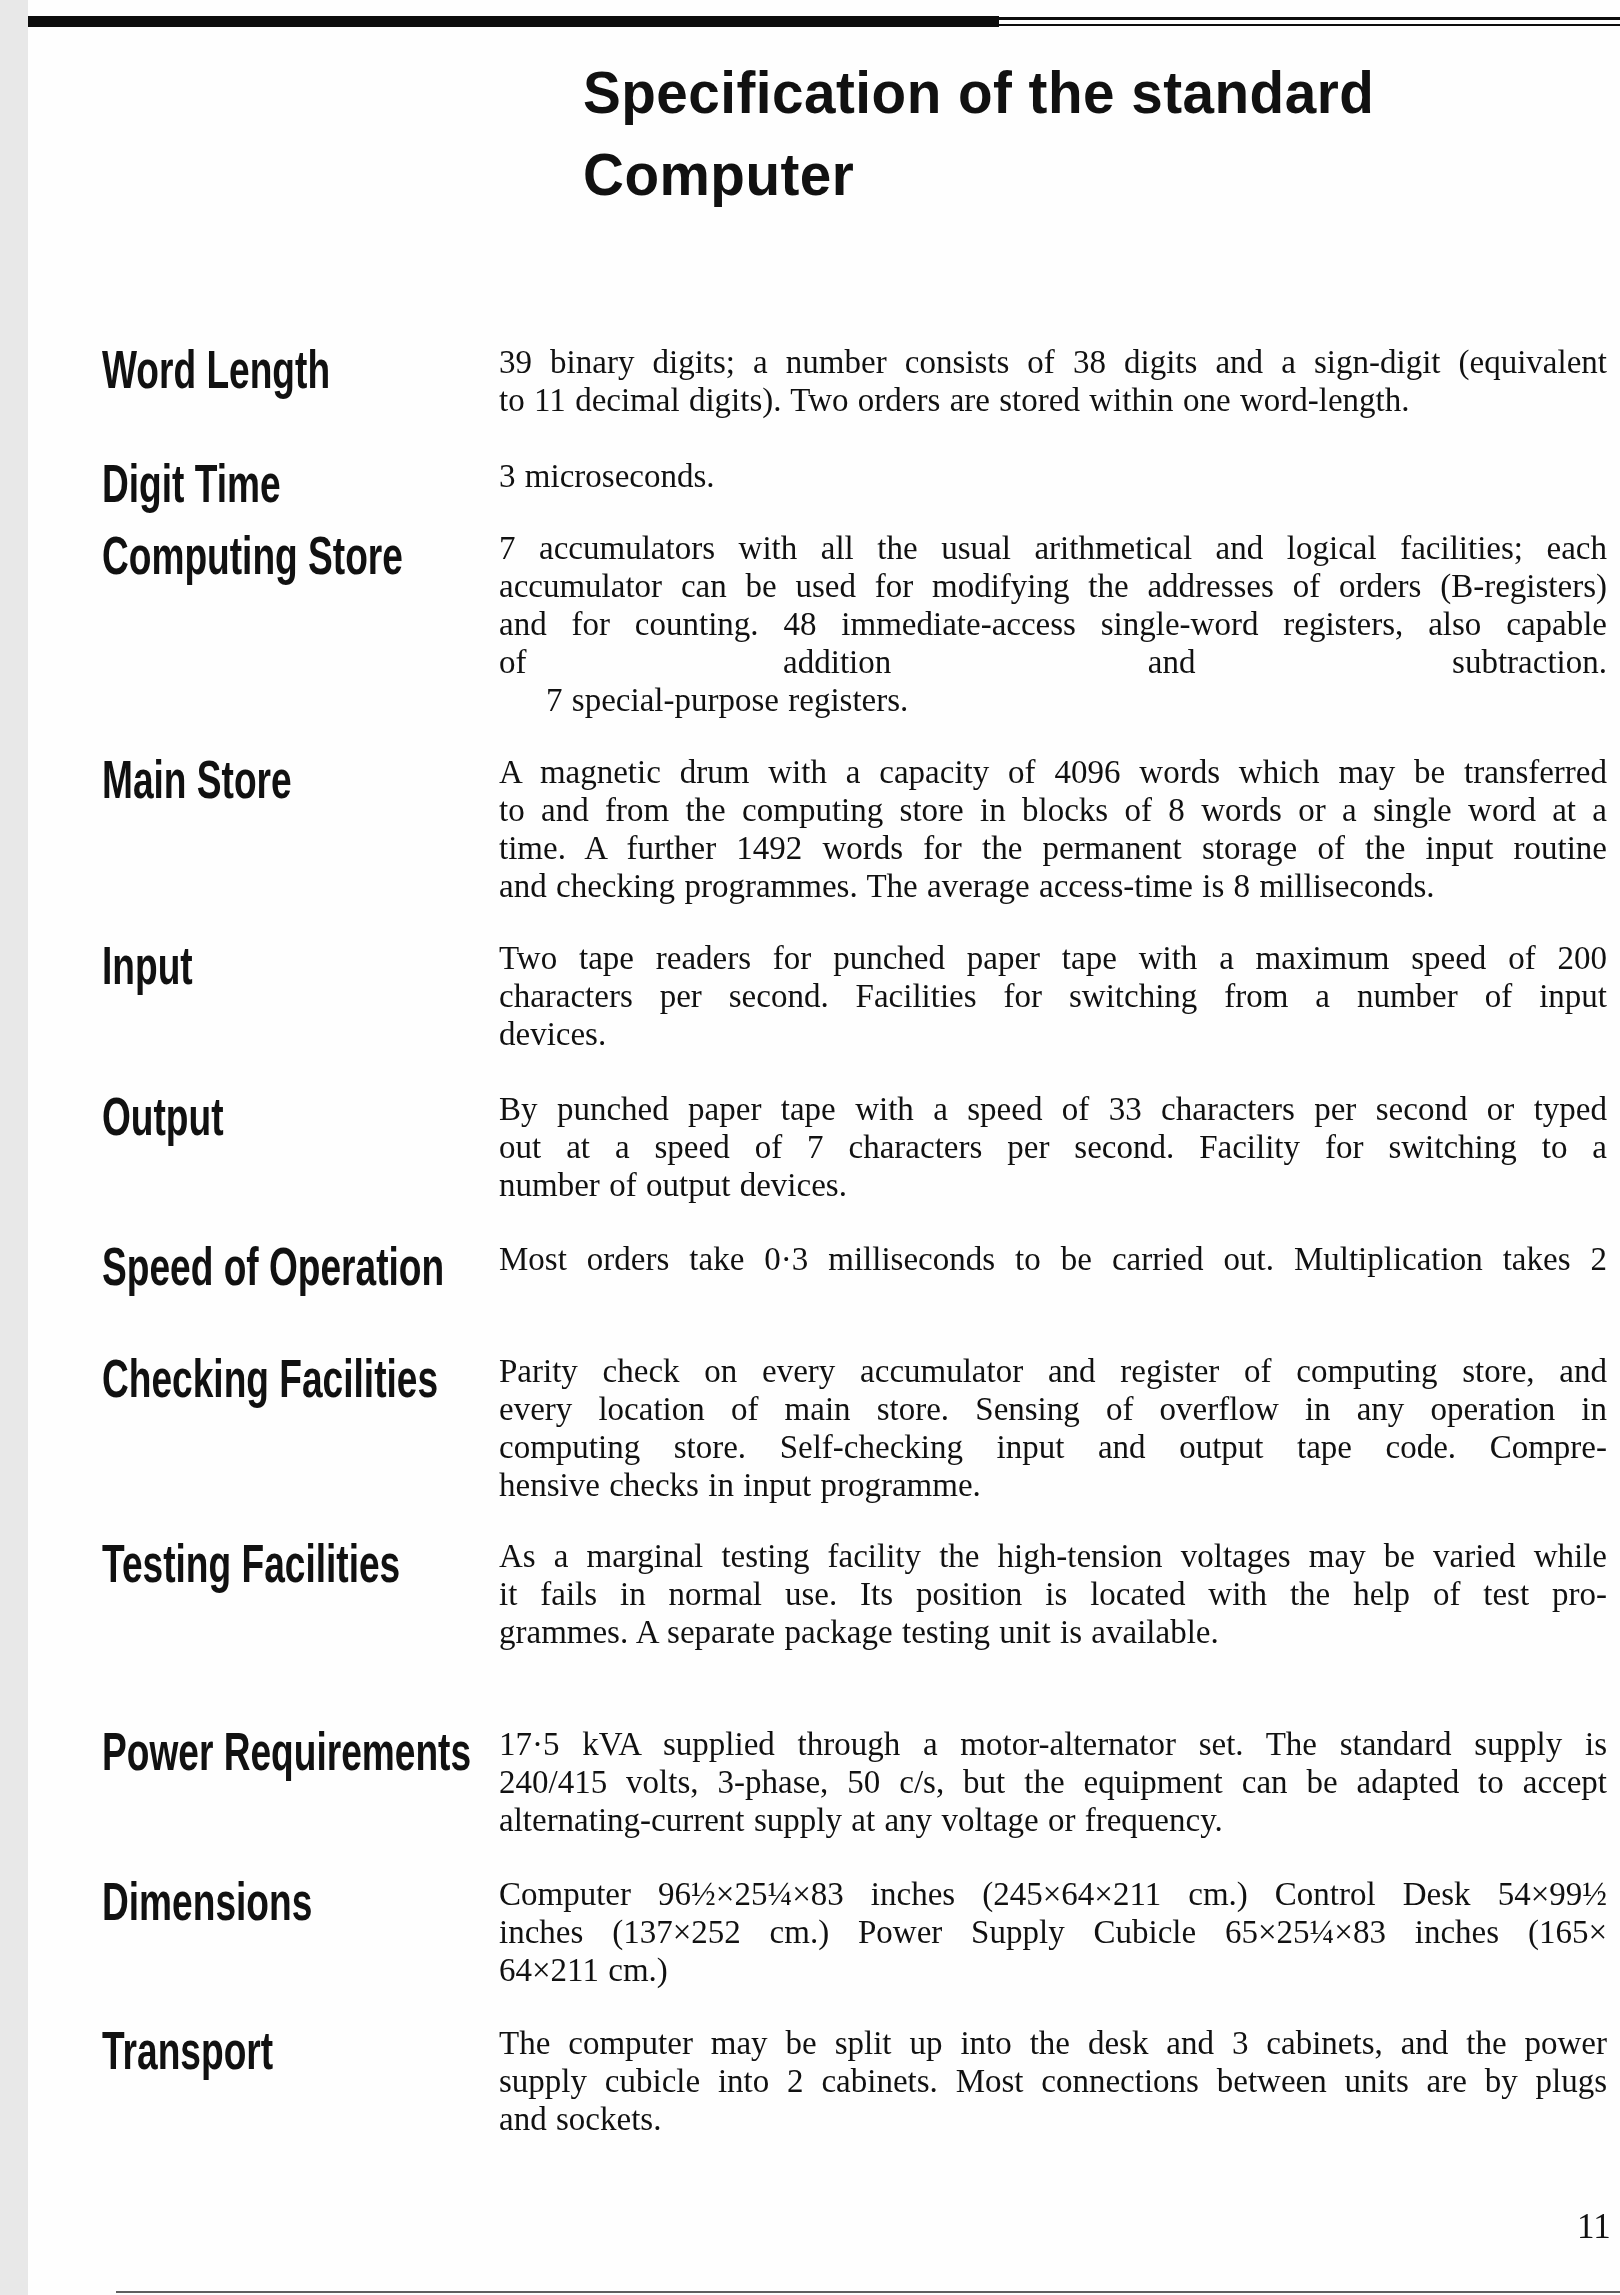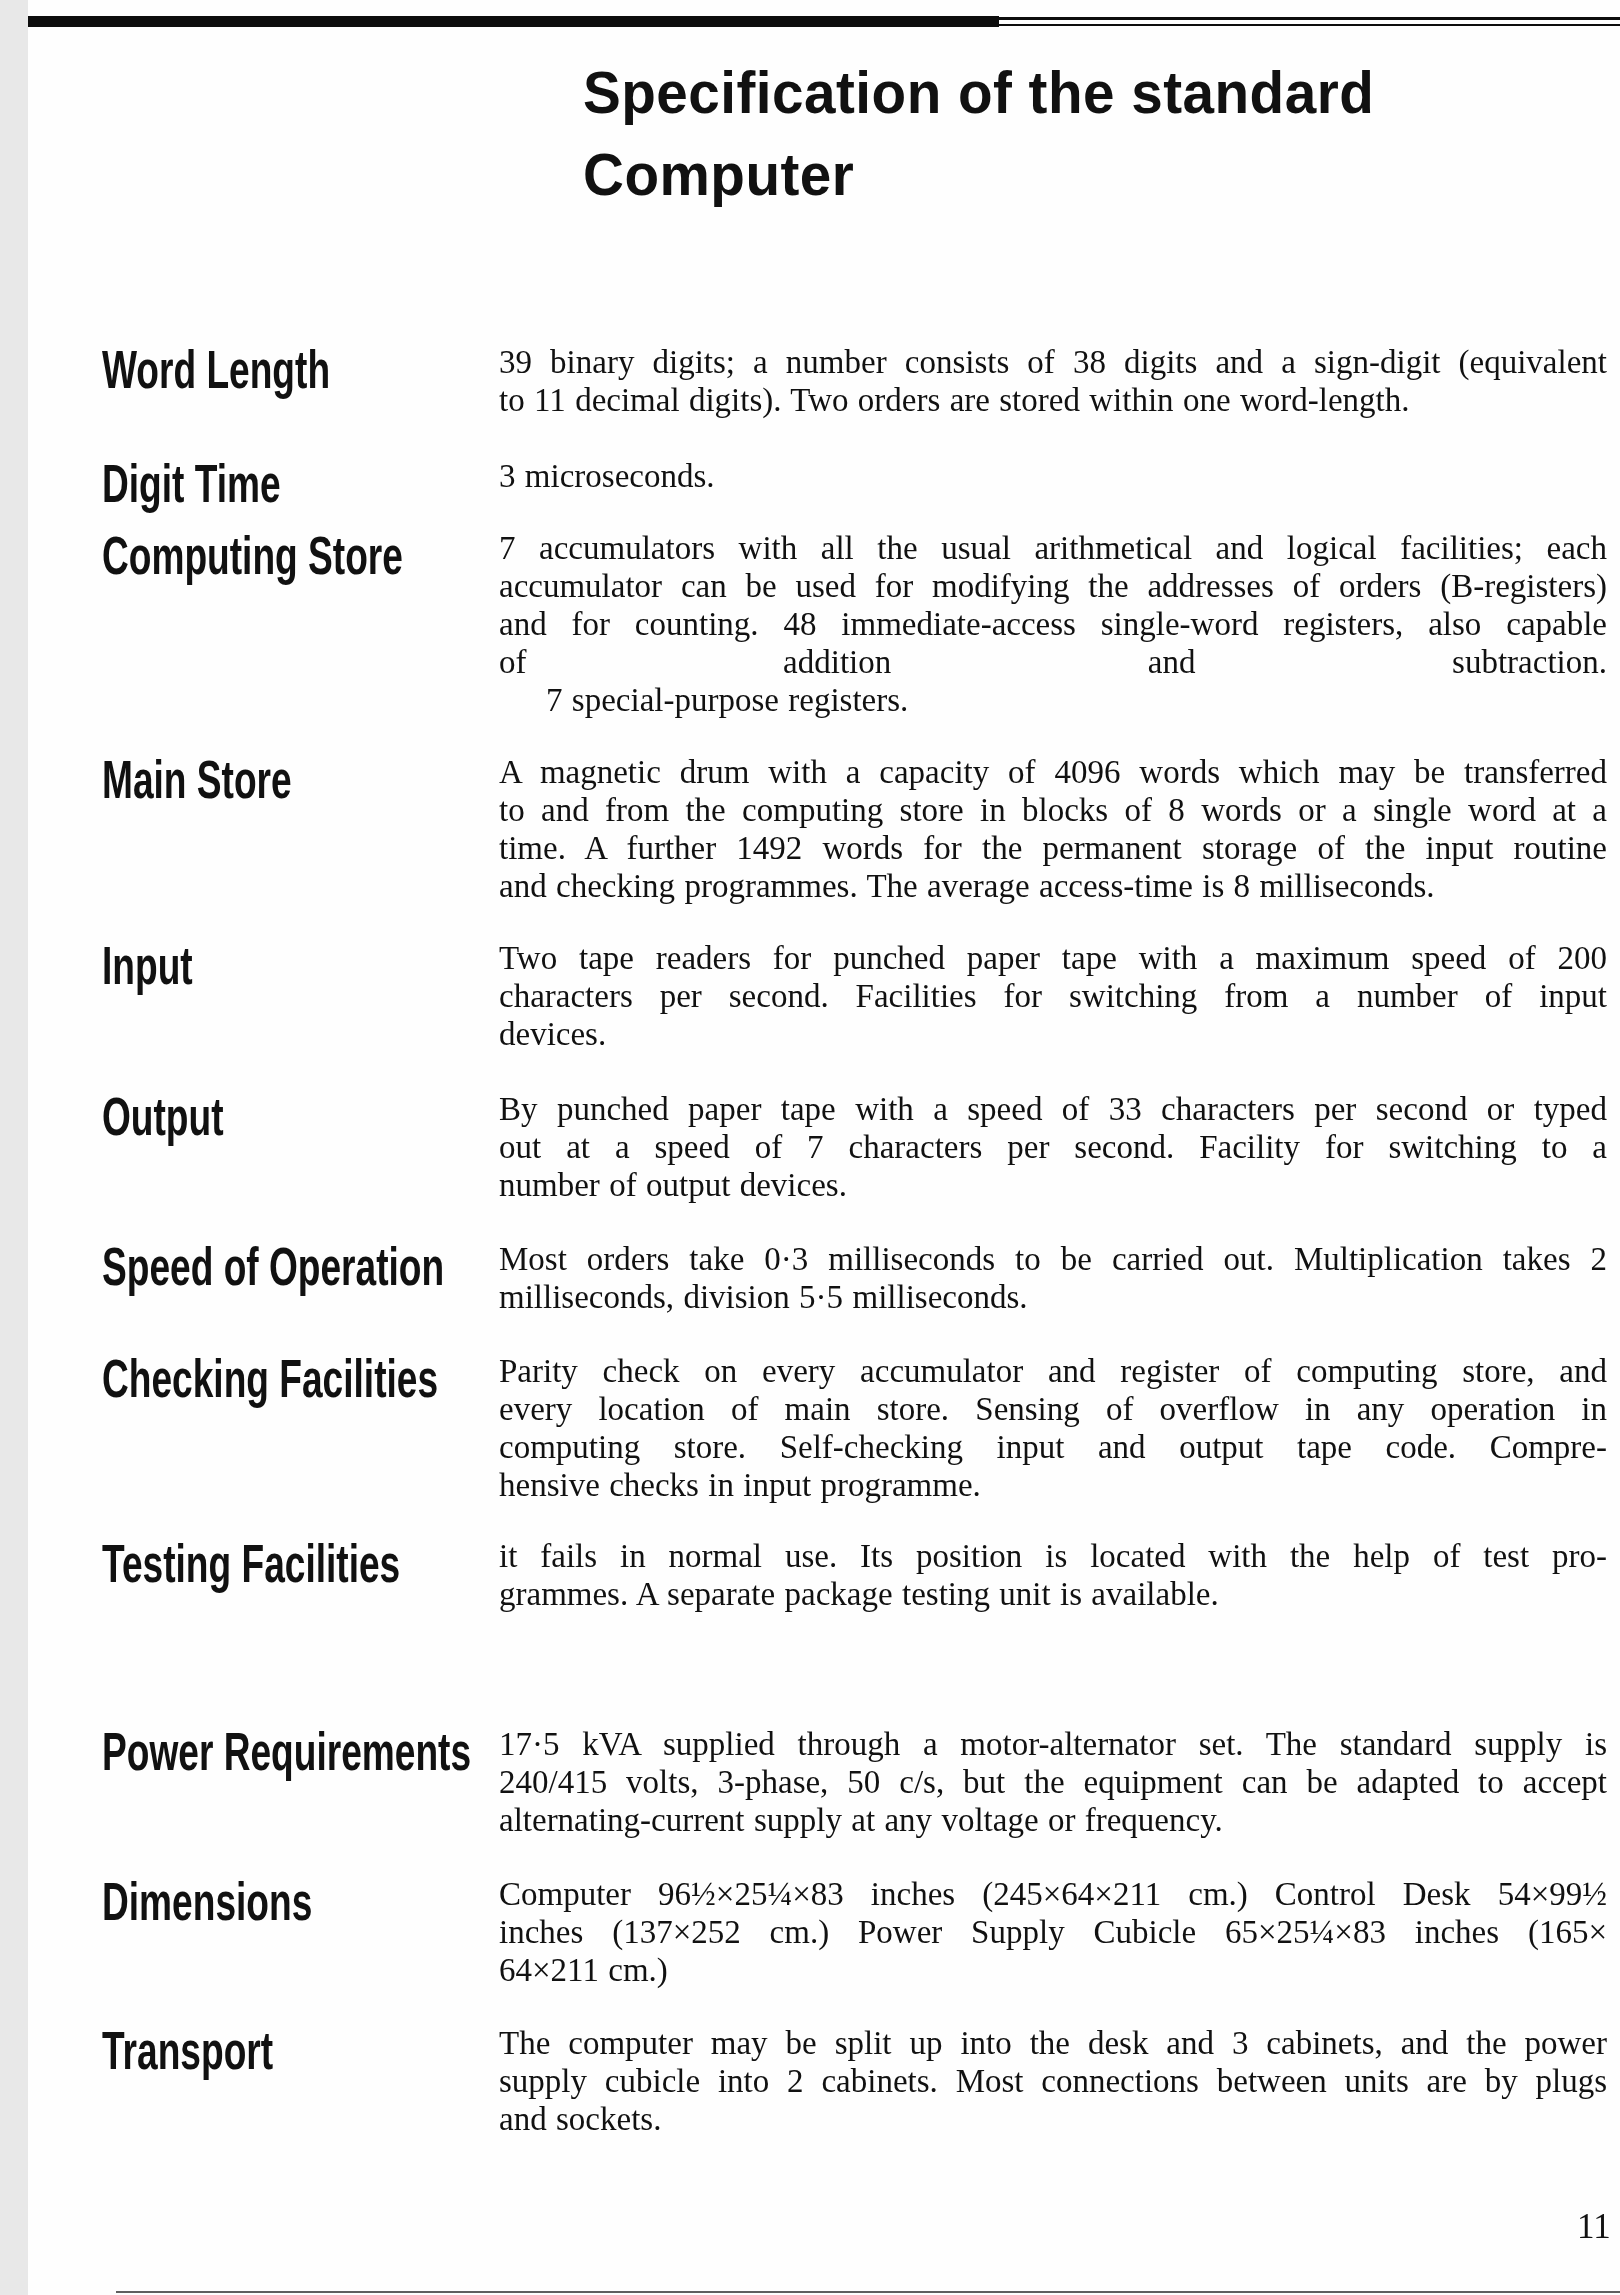--- a/index.html
+++ b/index.html
@@ -115,35 +115,35 @@
         <div class="spec-body">
           <div class="spec-line">By punched paper tape with a speed of 33 characters per second or typed</div>
           <div class="spec-line">out at a speed of 7 characters per second. Facility for switching to a</div>
           <div class="spec-line last">number of output devices.</div>
         </div>
       </div>
       <div class="spec-row" style="top: 1240px;">
         <div class="spec-label">Speed of Operation</div>
         <div class="spec-body">
           <div class="spec-line">Most orders take 0·3 milliseconds to be carried out. Multiplication takes 2</div>
-          <div class="spec-line last">milliseconds, division 5·5 milliseconds.</div>
         </div>
       </div>
       <div class="spec-row" style="top: 1352px;">
         <div class="spec-label">Checking Facilities</div>
         <div class="spec-body">
           <div class="spec-line">Parity check on every accumulator and register of computing store, and</div>
           <div class="spec-line">every location of main store. Sensing of overflow in any operation in</div>
           <div class="spec-line">computing store. Self-checking input and output tape code. Compre-</div>
           <div class="spec-line last">hensive checks in input programme.</div>
         </div>
       </div>
       <div class="spec-row" style="top: 1537px;">
         <div class="spec-label">Testing Facilities</div>
         <div class="spec-body">
+          <div class="spec-line">As a marginal testing facility the high-tension voltages may be varied while</div>
           <div class="spec-line">it fails in normal use. Its position is located with the help of test pro-</div>
           <div class="spec-line last">grammes. A separate package testing unit is available.</div>
         </div>
       </div>
       <div class="spec-row" style="top: 1725px;">
         <div class="spec-label">Power Requirements</div>
         <div class="spec-body">
           <div class="spec-line">17·5 kVA supplied through a motor-alternator set. The standard supply is</div>
           <div class="spec-line">240/415 volts, 3-phase, 50 c/s, but the equipment can be adapted to accept</div>
           <div class="spec-line last">alternating-current supply at any voltage or frequency.</div>

